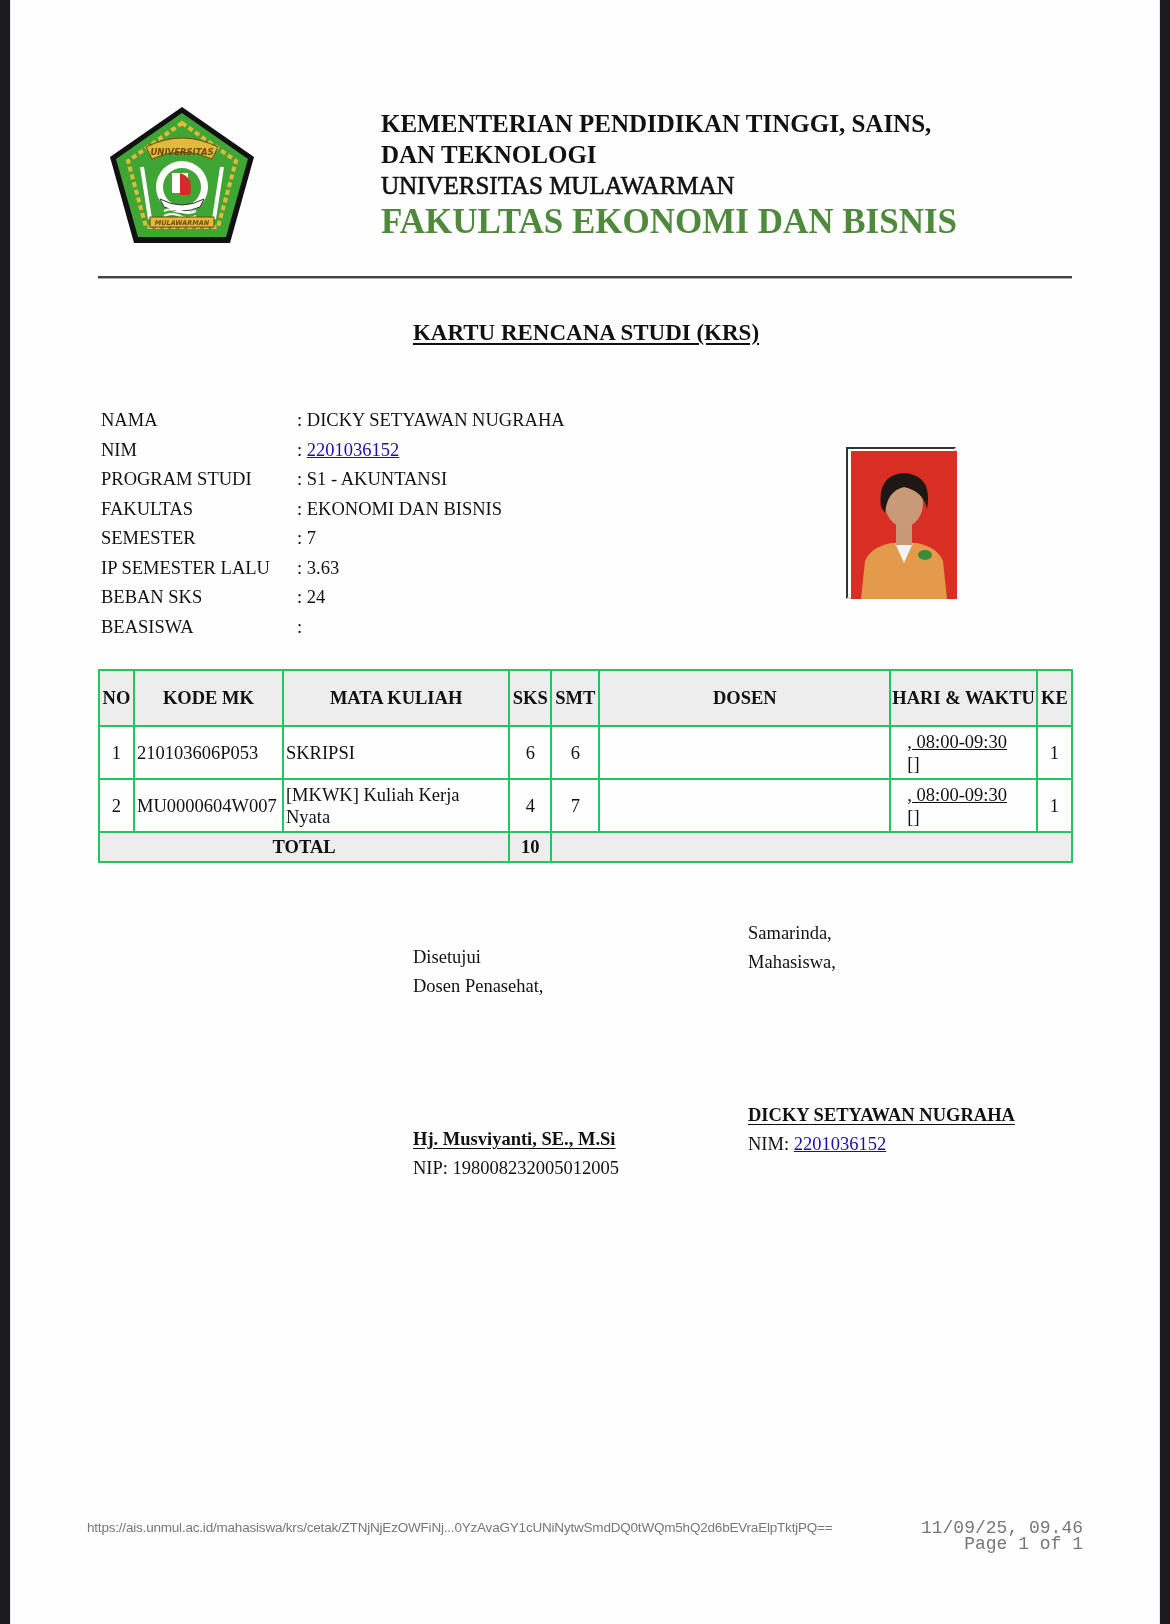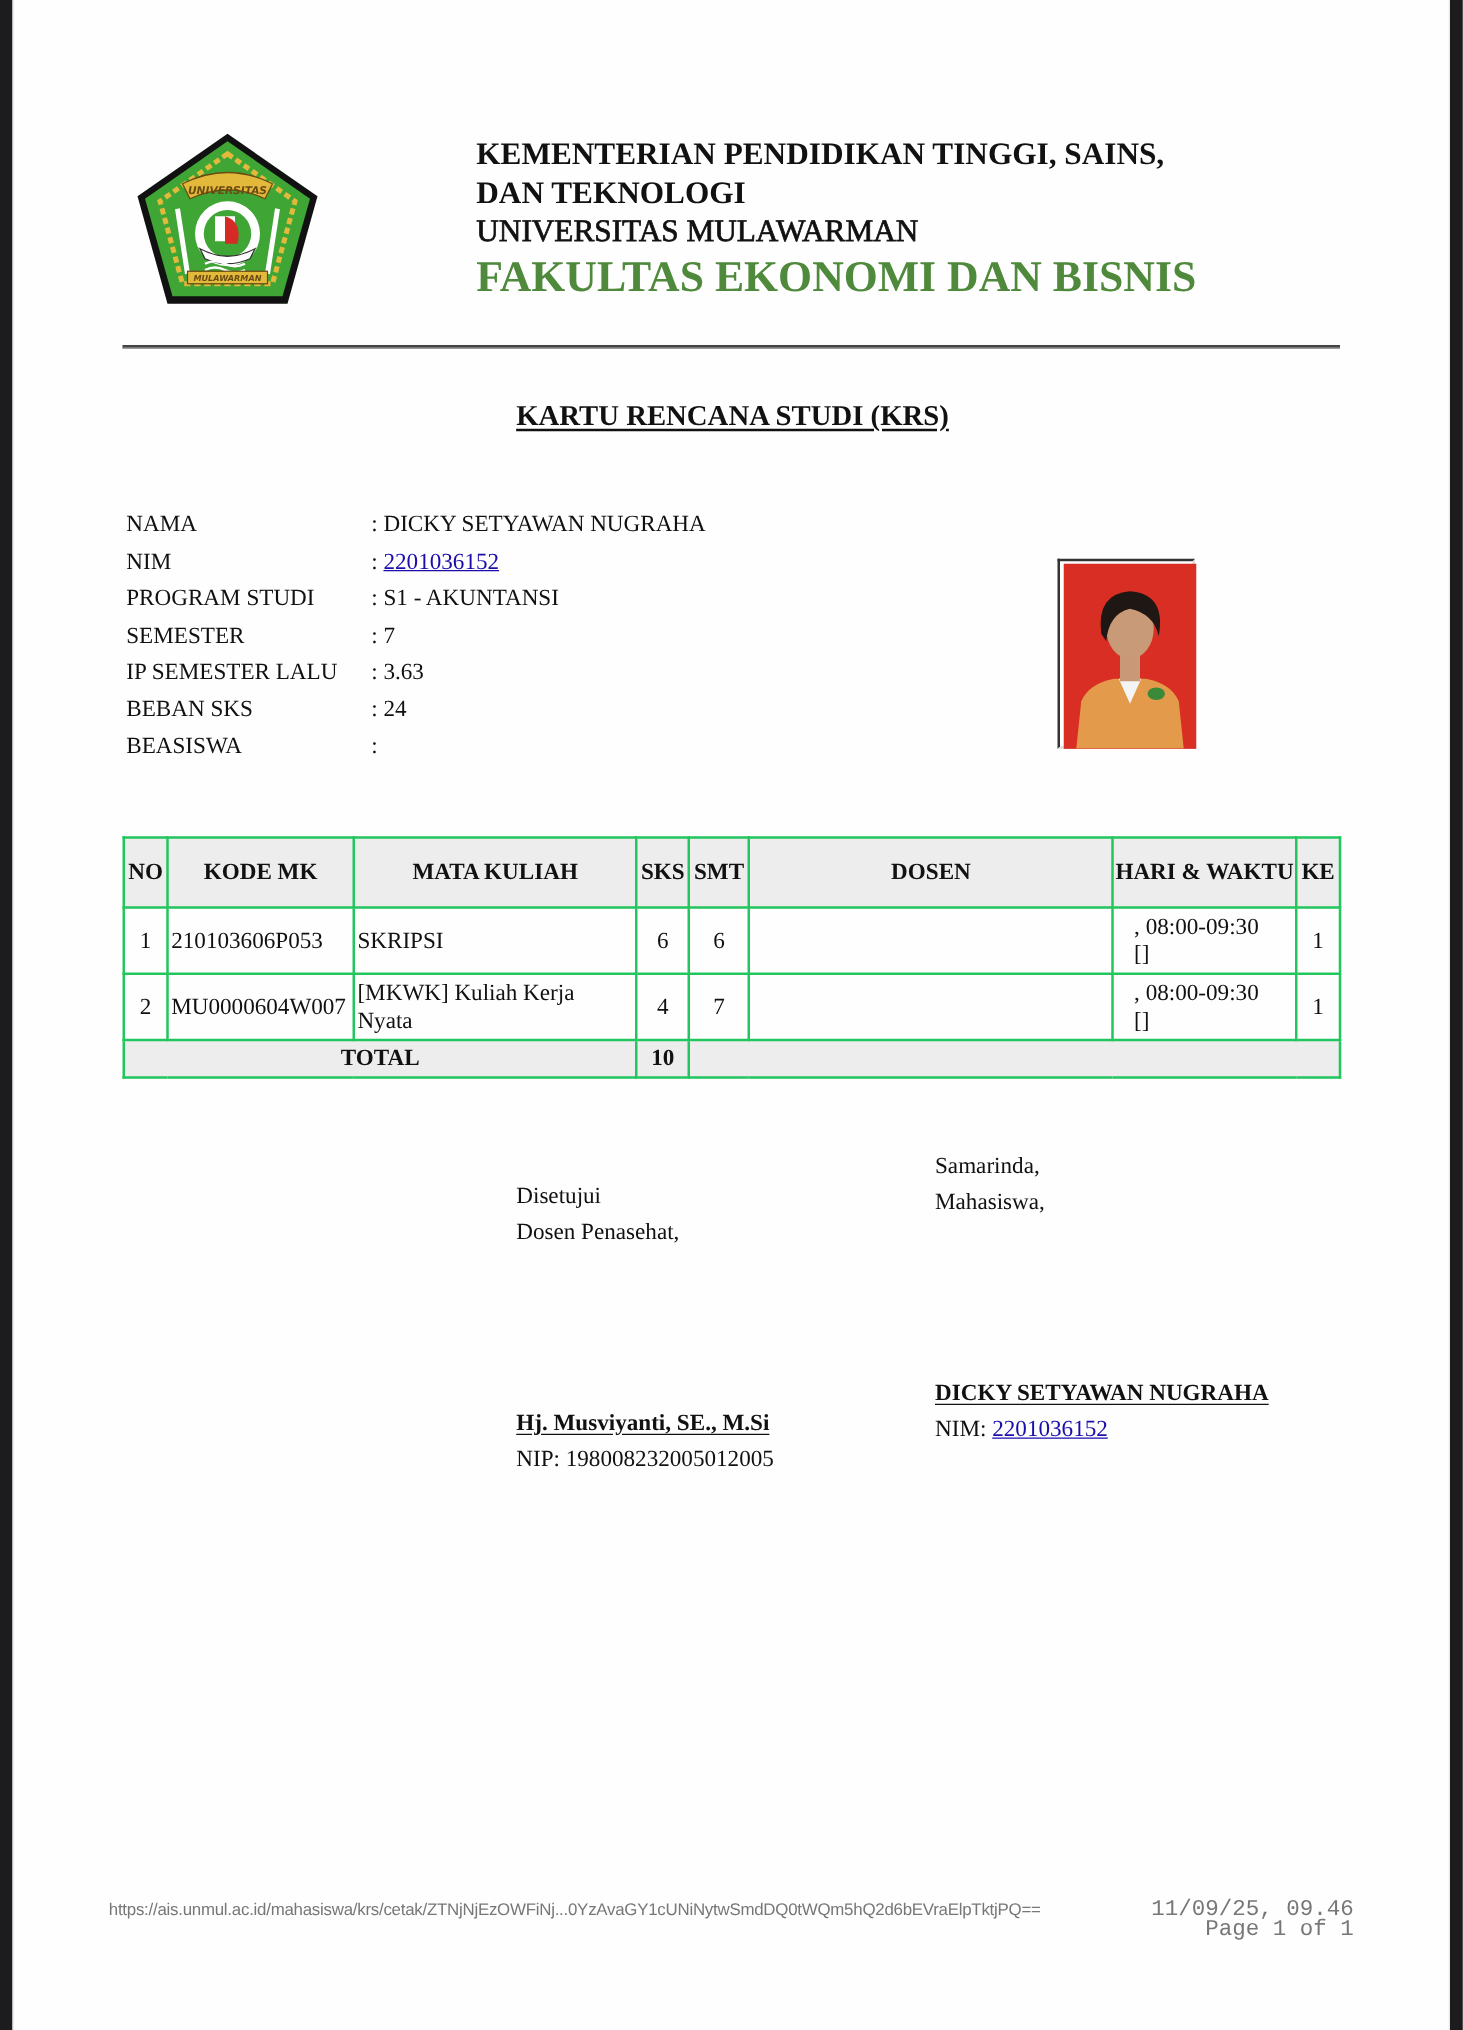--- a/index.html
+++ b/index.html
@@ -41,21 +41,21 @@
     
     .krs-table {
       position: absolute; left: 87px; top: 669px; width: 975px;
       border-collapse: collapse; font-size: 18.5px;
     }
     .krs-table th, .krs-table td { border: 2px solid #22c55e; }
     .krs-table thead th { background: #ededed; font-weight: bold; height: 56px; text-align: center; line-height: 24px; font-size: 18.5px; }
     .krs-table tbody td { height: 53px; vertical-align: middle; line-height: 22px; }
     .krs-table .c { text-align: center; }
     .krs-table .l { text-align: left; padding-left: 2px; }
-    .krs-table .waktu { vertical-align: top; padding-top: 4px; padding-left: 16px; }
+    .krs-table .waktu { vertical-align: top; padding-top: 4px; padding-left: 16px; text-decoration: underline; }
     .krs-table tfoot td { background: #ededed; height: 30px; text-align: center; font-weight: bold; }
 
     
     .sig { position: absolute; font-size: 18.5px; line-height: 29px; }
     .sig.left { left: 402px; top: 919px; margin-top: 24px; }
     .sig.right { left: 737px; top: 919px; }
     .sig .name { position: absolute; top: 182px; left: 0; white-space: nowrap; font-weight: bold; text-decoration: underline; text-underline-offset: 3px; }
     .sig .idline { position: absolute; top: 211px; left: 0; white-space: nowrap; }
     .sig a { color: #1a0dab; text-decoration: underline; }
 
@@ -111,20 +111,24 @@
     </div>
     <div class="row">
       <span class="lbl">NIM</span>
       <span class="val"><span>: </span><a>2201036152</a></span>
     </div>
     <div class="row">
       <span class="lbl">PROGRAM STUDI</span>
       <span class="val">: S1 - AKUNTANSI</span>
     </div>
     <div class="row">
+      <span class="lbl">FAKULTAS</span>
+      <span class="val">: EKONOMI DAN BISNIS</span>
+    </div>
+    <div class="row">
       <span class="lbl">SEMESTER</span>
       <span class="val">: 7</span>
     </div>
     <div class="row">
       <span class="lbl">IP SEMESTER LALU</span>
       <span class="val">: 3.63</span>
     </div>
     <div class="row">
       <span class="lbl">BEBAN SKS</span>
       <span class="val">: 24</span>

